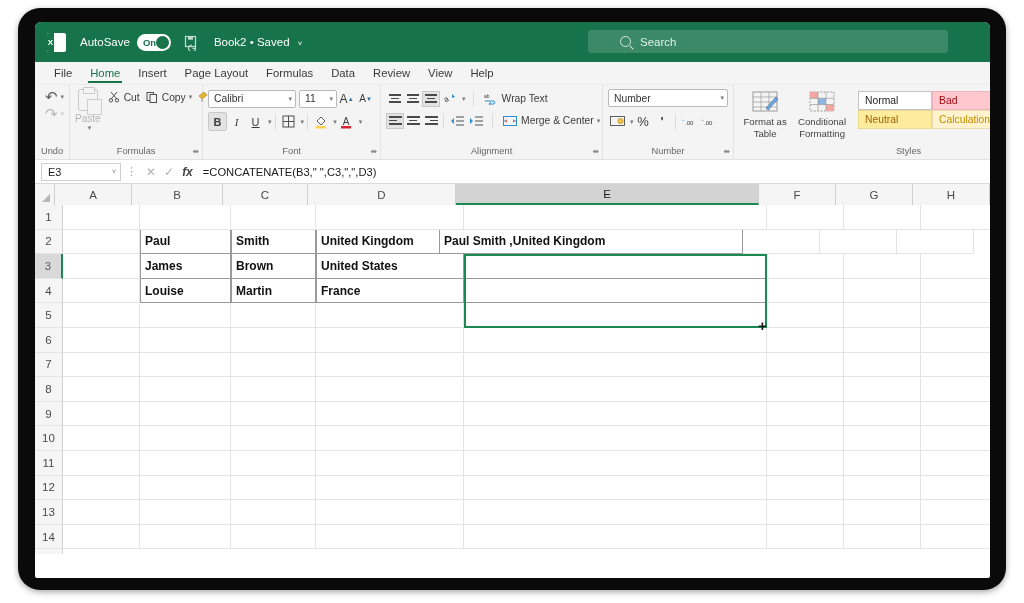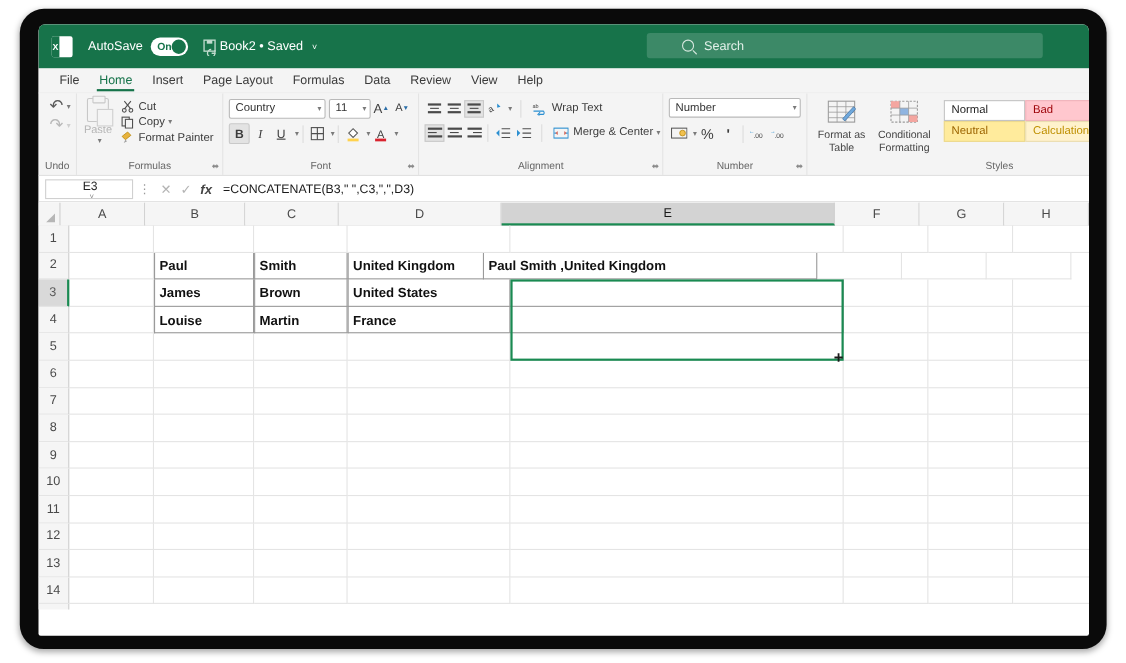--- a/index.html
+++ b/index.html
@@ -90,20 +90,21 @@
     width: 13px; height: 13px;
     border-radius: 50%;
     background: #16734a;
   }
   .save-icon {
     margin-left: 12px;
     width: 17px; height: 17px;
     opacity: .85;
   }
   .docname {
+    margin-left: 14px;
     color: #ffffff;
     font-size: 11.5px;
   }
   .docname .chev { margin-left: 5px; font-size: 8px; }
   .searchbox {
     position: absolute;
     left: 553px; top: 8px;
     width: 360px; height: 23px;
     background: rgba(255,255,255,.16);
     border-radius: 3px;
@@ -281,21 +282,21 @@
     display: flex; align-items: center;
     border-bottom: 1px solid #d8d8d8;
   }
   .namebox {
     width: 80px; height: 18px;
     margin-left: 6px;
     border: 1px solid #d0d0d0;
     background: #fff;
     display: flex; align-items: center; justify-content: space-between;
     padding: 0 4px 0 6px;
-    font-size: 11px; color: #222; flex-direction: column;
+    font-size: 11px; color: #222;
   }
   .fb-sep { margin: 0 5px; color: #9a9a9a; font-size: 11px; }
   .fb-ic { color: #b4b4b4; font-size: 12px; margin: 0 4px; }
   .fb-fx { color: #444; font-size: 12px; font-style: italic; font-weight: 700; margin: 0 6px 0 4px; }
   .fb-input {
     flex: 1;
     font-size: 11.2px; color: #1a1a1a;
     padding-left: 4px;
     white-space: nowrap; overflow: hidden;
   }
@@ -468,21 +469,21 @@
         <div class="glabel">Undo</div>
       </div>
 
       <div class="rgroup" style="width:133px;">
         <div class="body">
           <div class="paste-btn">
             <span class="paste-gl"></span>
             <span>Paste</span>
             <span class="caret">▾</span>
           </div>
-          <div style="display:flex;flex-direction:column;margin-left:4px;margin-top:1px;">
+          <div style="display:flex;margin-left:4px;margin-top:1px;align-items:center;">
             <div class="btnrow">
               <span class="ic">
                 <svg width="12" height="12" viewBox="0 0 12 12">
                   <circle cx="3" cy="9.3" r="1.7" fill="none" stroke="#4f4f4f" stroke-width="1"></circle>
                   <circle cx="9" cy="9.3" r="1.7" fill="none" stroke="#4f4f4f" stroke-width="1"></circle>
                   <line x1="3" y1="8.2" x2="9" y2="1" stroke="#4f4f4f" stroke-width="1"></line>
                   <line x1="9" y1="8.2" x2="3" y2="1" stroke="#4f4f4f" stroke-width="1"></line>
                 </svg>
               </span>
               <span>Cut</span>
@@ -509,21 +510,21 @@
           </div>
         </div>
         <div class="glabel">Formulas</div>
         <span class="dialog-launcher">⬌</span>
       </div>
 
       <div class="rgroup" style="width:186px;">
         <div class="body" style="flex-direction:column;">
           <div style="display:flex;align-items:center;margin-bottom:4px;">
             <div class="combo" style="width:88px;">
-              <span>Country</span>
+              <span>Calibri</span>
               <span class="caret">▾</span>
             </div>
             <div class="combo" style="width:38px;margin-left:3px;">
               <span>11</span>
               <span class="caret">▾</span>
             </div>
             <span class="fbtn" style="font-size:12px;">
               <span>A</span>
                 <sup style="font-size:6px;color:#2b6ea8;">▲</sup>
             </span>

